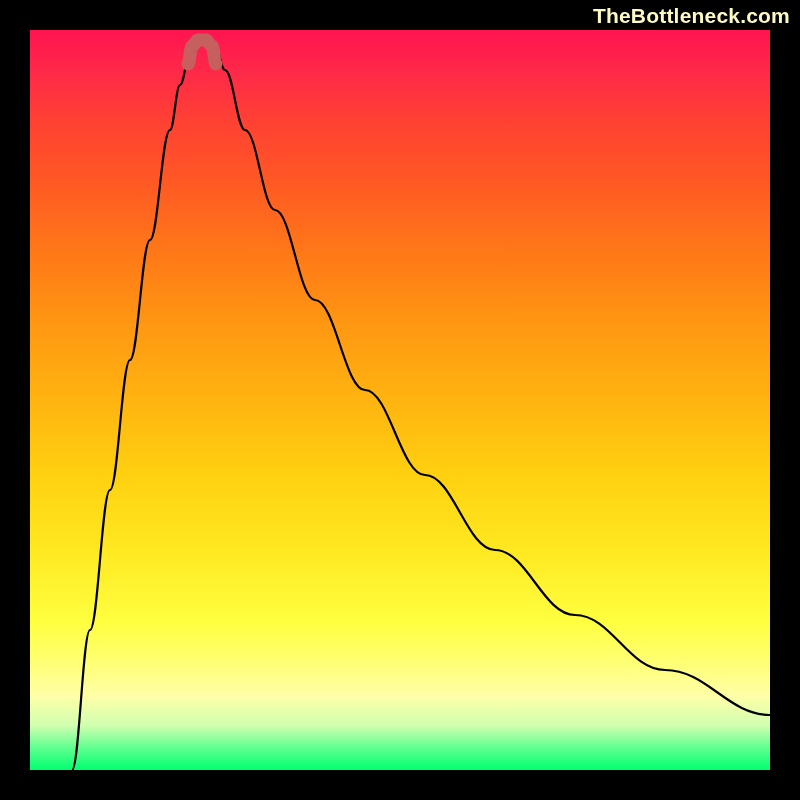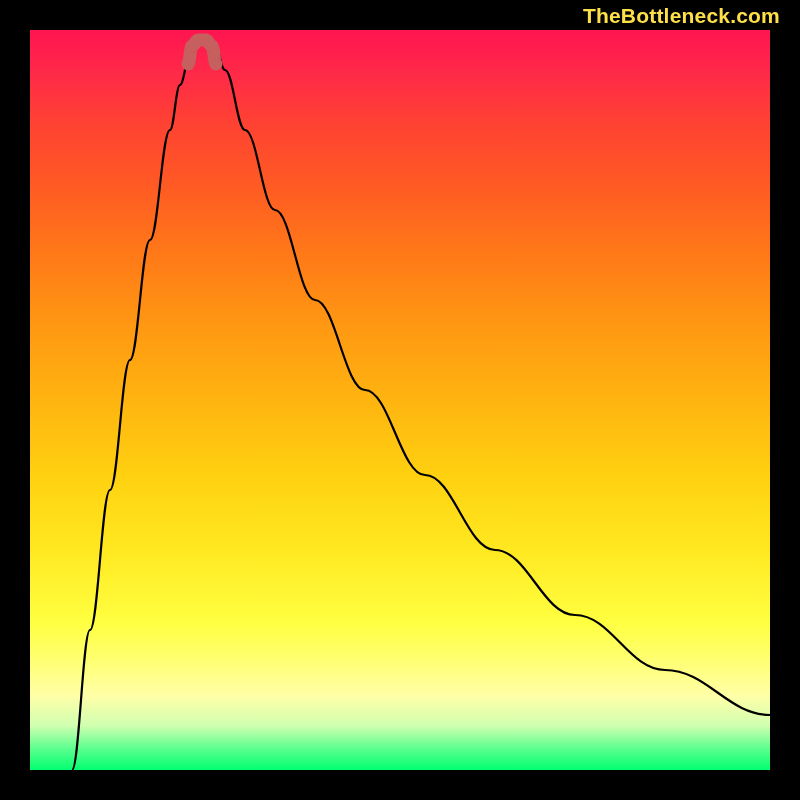--- a/index.html
+++ b/index.html
@@ -46,25 +46,25 @@
   .curve-svg {
     position: absolute;
     left: 0;
     top: 0;
     width: 740px;
     height: 740px;
   }
   .watermark {
     position: absolute;
     top: 4px;
-    right: 20px;
+    right: 10px;
     font-family: Arial, Helvetica, sans-serif;
     font-size: 21px;
     font-weight: 600;
-    color: #fde047;
+    color: #fef9c3;
     letter-spacing: 0.2px;
   }
 </style>
 </head>
 <body>
 
 <div class="outer">
   <div class="watermark">TheBottleneck.com</div>
 
   <div class="plot-area">

